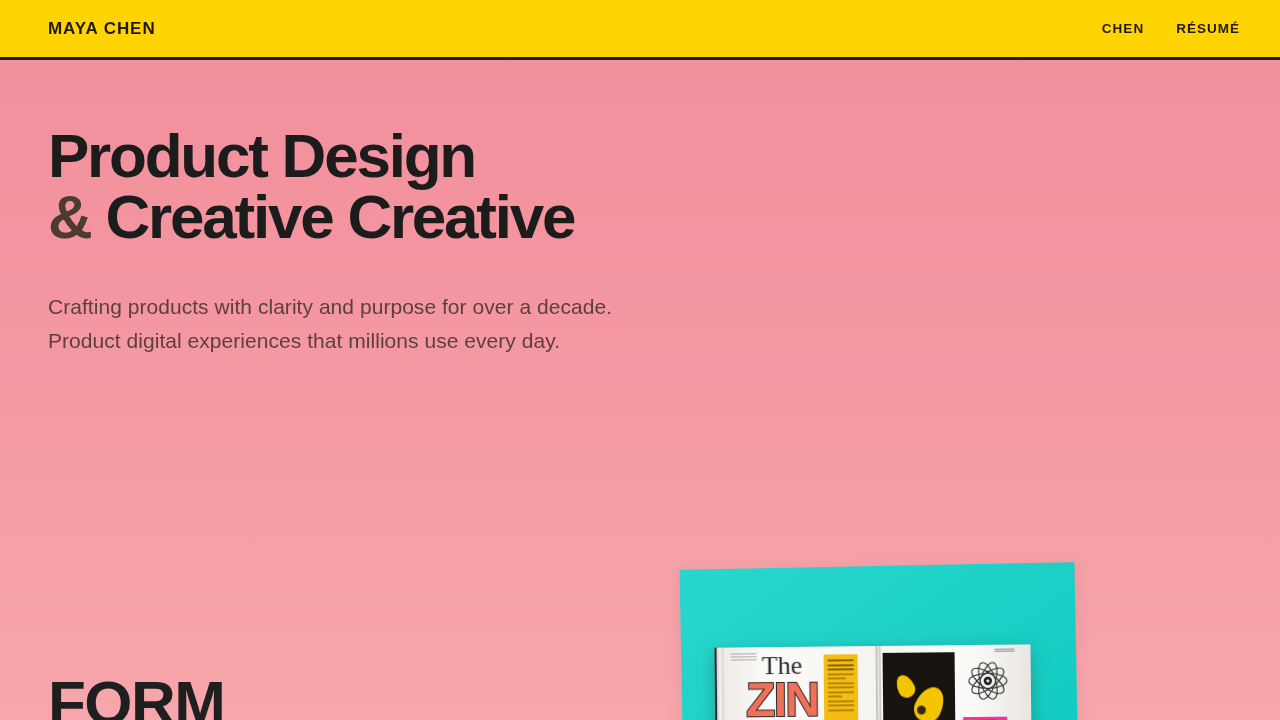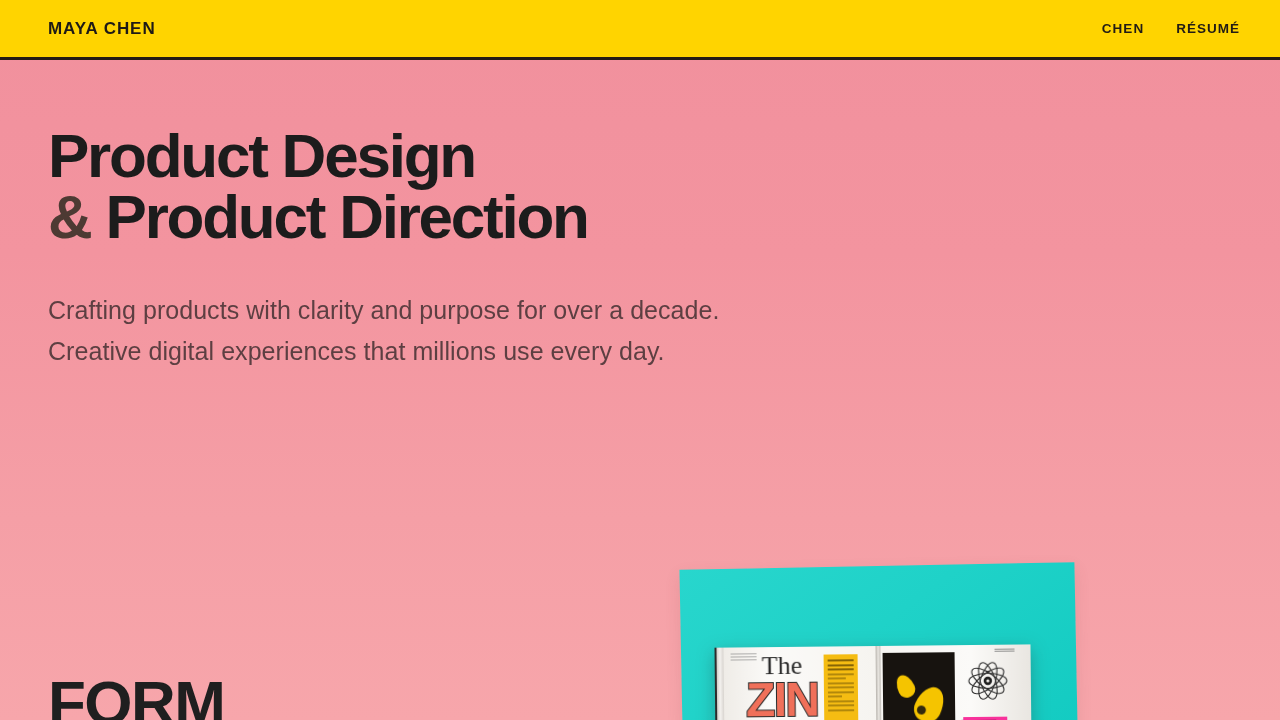--- a/index.html
+++ b/index.html
@@ -67,21 +67,21 @@
     letter-spacing:-0.036em;
     color:#1c1c1c;
     white-space:nowrap;
   }
   .headline .ln { display:block; }
   .amp { color:#4d3a33; }
 
   .subtitle {
     margin-left:48px;
     margin-top:42px;
-    font-size:25px;
+    font-size:21px;
     line-height:1.66;
     color:#5d3f42;
     letter-spacing:0.002em;
   }
   .subtitle .sub-ln { display:block; white-space:nowrap; }
 
   
   .section-word {
     position:absolute;
     left:48px; top:672px;
@@ -251,26 +251,26 @@
     <nav class="navlinks">
       <a class="navlink" href="#">CHEN</a>
       <a class="navlink" href="#">RÉSUMÉ</a>
     </nav>
   </header>
 
   <section class="hero">
 
     <h1 class="headline">
       <span class="ln">Product Design</span>
-      <span class="ln"><span class="amp">&amp;</span> <span>Product Direction</span></span>
+      <span class="ln"><span class="amp">&amp;</span> <span>Creative Creative</span></span>
     </h1>
 
     <p class="subtitle">
       <span class="sub-ln">Crafting products with clarity and purpose for over a decade.</span>
-      <span class="sub-ln">Creative digital experiences that millions use every day.</span>
+      <span class="sub-ln">Product digital experiences that millions use every day.</span>
     </p>
   </section>
 
   <div class="section-word">FORM</div>
 
   <figure class="photo">
 
     <div class="teal-sheet"></div>
 
     <div class="magazine">

